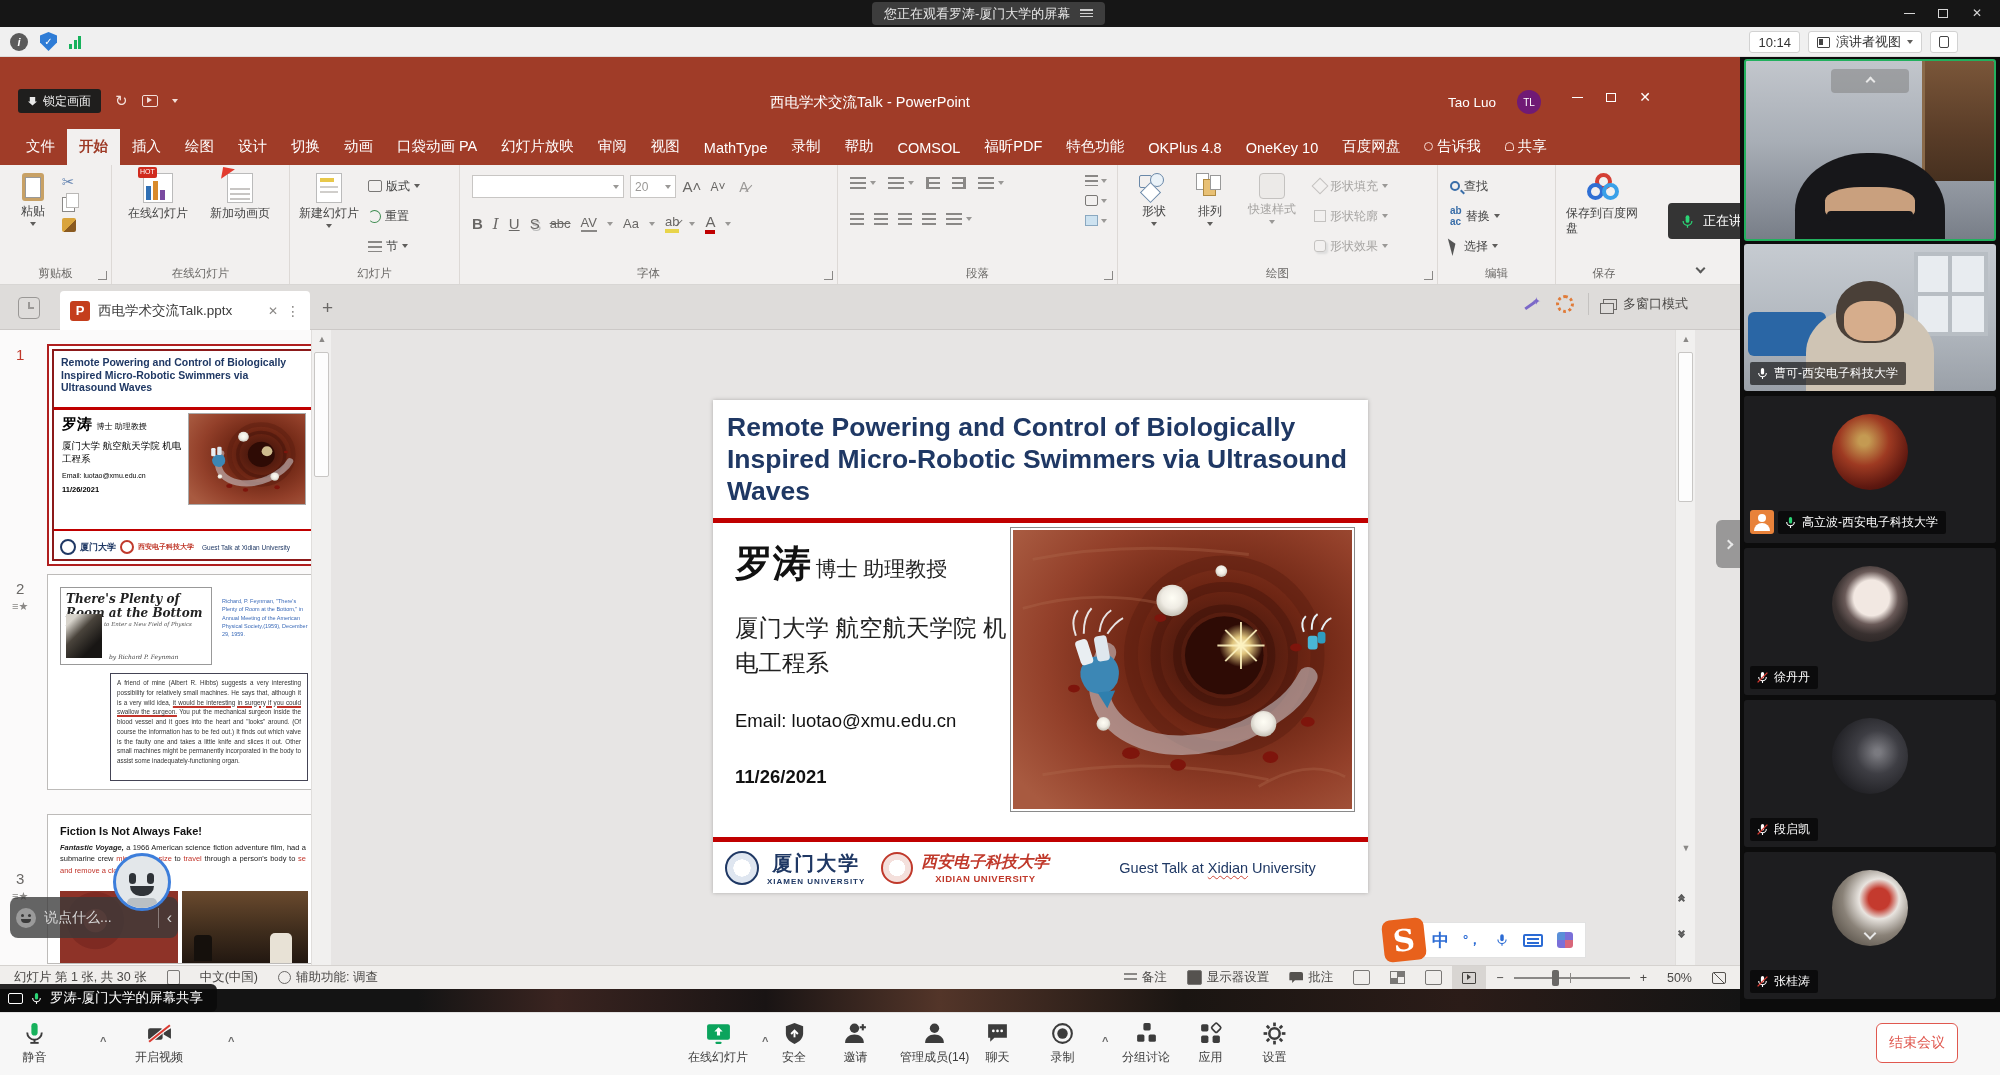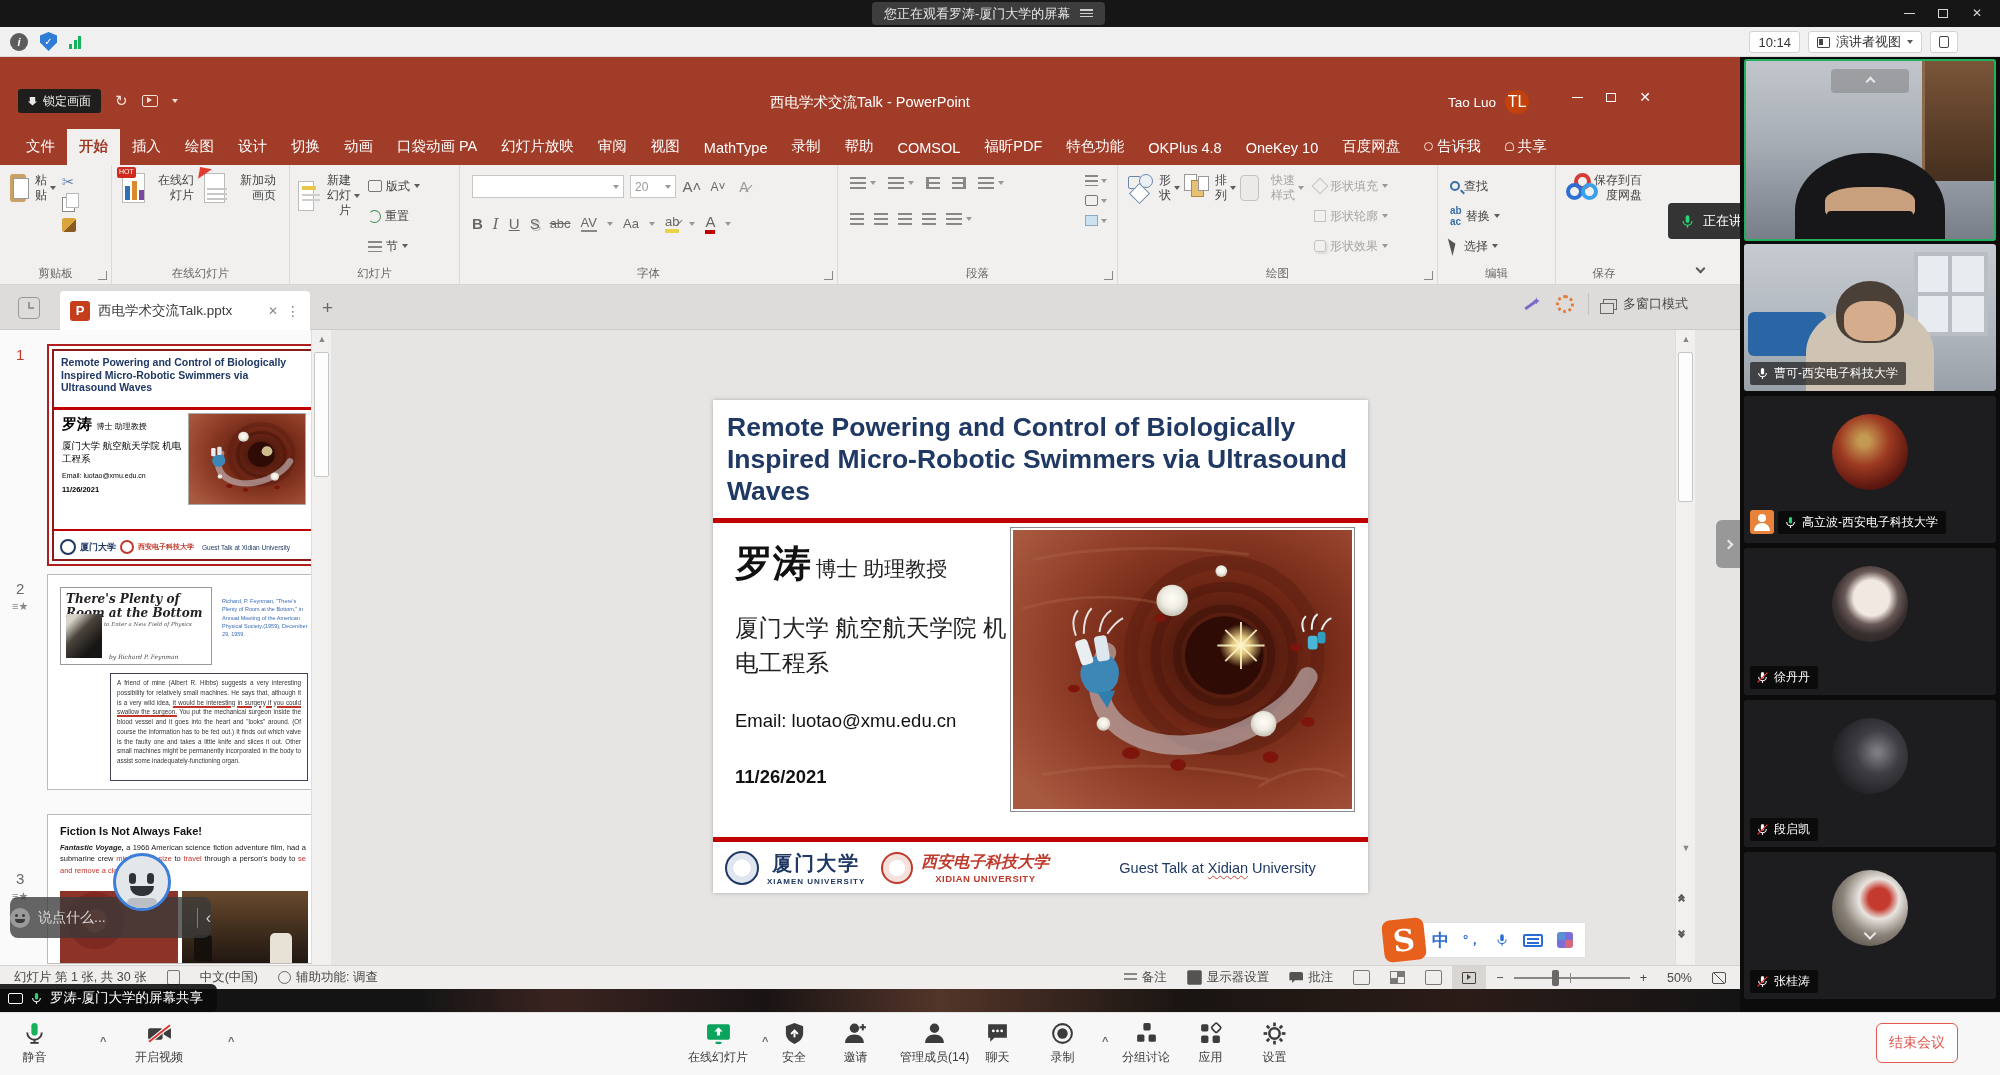--- a/index.html
+++ b/index.html
@@ -36,21 +36,21 @@
   .qat{color:#f3ded8;font-size:15px;}
   #ppt-tabs{left:0;top:72px;width:1740px;height:36px;background:#a03c28;display:flex;align-items:flex-end;padding-left:14px;}
   .ptab{color:#fff;font-size:14.5px;padding:8px 12px 9px;white-space:nowrap;}
   .ptab.active{background:#f2f0ef;color:#9e3a26;font-weight:bold;}
   .bulb{display:inline-block;width:9px;height:9px;border-radius:50%;border:1.5px solid #f7d9d0;margin-right:4px;}
   .persico{display:inline-block;width:9px;height:9px;border:1.5px solid #f7d9d0;border-radius:50% 50% 2px 2px;margin-right:4px;}
   #ribbon{left:0;top:108px;width:1740px;height:120px;background:#f2f0ef;border-bottom:1px solid #d8d6d4;}
   .rgroup{position:absolute;top:0;height:119px;border-right:1px solid #ddd9d6;}
   .glabel{position:absolute;bottom:3px;left:0;right:0;text-align:center;font-size:11.5px;color:#6b6967;}
   .dlg{position:absolute;right:4px;bottom:4px;width:9px;height:9px;border-right:1.5px solid #8a8886;border-bottom:1.5px solid #8a8886;}
-  .bigbtn{display:flex;flex-direction:row;align-items:center;justify-content:flex-start;gap:3px;font-size:12px;color:#444;text-align:right;line-height:1.25;}
+  .bigbtn{display:flex;flex-direction:column;align-items:center;justify-content:flex-start;gap:3px;font-size:12px;color:#444;text-align:left;line-height:1.25;}
   .smbtn{display:flex;align-items:center;gap:4px;font-size:12px;color:#444;height:22px;}
   .lines{background:repeating-linear-gradient(to bottom,#8a8886 0 2px,transparent 2px 5px);}
   .combo{height:23px;border:1px solid #c8c6c4;background:#fff;display:flex;align-items:center;justify-content:space-between;padding:0 4px;font-size:12px;color:#9a9896;}
   .fbtn{font-size:14px;color:#696765;width:20px;text-align:center;}
   .gray-label{color:#a6a4a2;}
   
   #tabbar{left:0;top:228px;width:1740px;height:45px;background:#dedcda;border-bottom:1px solid #ccc9c7;}
   #doctab{position:absolute;left:60px;top:6px;width:250px;height:39px;background:#fff;border-radius:4px 4px 0 0;display:flex;align-items:center;gap:8px;padding:0 10px;}
   .pbadge{width:20px;height:20px;background:#c43e1c;color:#fff;border-radius:3px;font-size:13px;font-weight:bold;display:flex;align-items:center;justify-content:center;}
   
@@ -68,21 +68,21 @@
   .scrbtn{width:20px;height:18px;display:flex;align-items:center;justify-content:center;color:#8a8886;font-size:9px;}
   .scrthumb{background:#fdfdfd;border:1px solid #c8c6c4;border-radius:2px;}
   
   #statusbar{left:0;top:908px;width:1740px;height:24px;background:#f0eeec;border-top:1px solid #d5d2cf;display:flex;align-items:center;font-size:12.5px;color:#4a4846;}
   .sb{padding:0 10px;white-space:nowrap;display:flex;align-items:center;gap:5px;}
   .vbox{width:17px;height:15px;border:1.5px solid #7a7876;border-radius:2px;position:relative;}
   #bottomstrip{left:0;top:932px;width:1740px;height:23px;background:linear-gradient(90deg,#141414 0%,#141414 24%,#3a2420 32%,#191414 44%,#533529 54%,#1a1512 68%,#2b1c18 84%,#141414 100%);}
   
   #sharelabel{left:0;top:984px;height:28px;background:rgba(10,10,10,.88);border-radius:0 6px 6px 0;display:flex;align-items:center;gap:7px;padding:0 14px 0 8px;color:#fff;font-size:13.5px;}
   #toast{left:1668px;top:203px;width:268px;height:36px;background:rgba(36,36,36,.92);border-radius:4px;display:flex;align-items:center;gap:8px;padding:0 12px;color:#fff;font-size:13px;}
-  #chatinput{left:10px;top:897px;width:201px;height:41px;background:rgba(58,58,58,.78);border-radius:8px;display:flex;align-items:center;gap:8px;padding:0 0;color:#d8d8d8;font-size:14px;justify-content:flex-end;}
+  #chatinput{left:10px;top:897px;width:168px;height:41px;background:rgba(58,58,58,.78);border-radius:8px;display:flex;align-items:center;gap:8px;padding:0 6px;color:#d8d8d8;font-size:14px;justify-content:flex-end;}
   .smiley{width:20px;height:20px;border-radius:50%;background:#9a9a9a;position:relative;flex:none;}
   .smiley::before{content:"";position:absolute;left:5px;top:6px;width:3px;height:3px;border-radius:50%;background:#3a3a3a;box-shadow:7px 0 0 #3a3a3a;}
   .smiley::after{content:"";position:absolute;left:5px;top:11px;width:10px;height:4px;border-radius:0 0 8px 8px;background:#3a3a3a;}
   #robot{left:113px;top:853px;width:58px;height:58px;border-radius:50%;border:3px solid #3d7edb;background:#e3e7ea;position:absolute;overflow:hidden;}
   #robot .eye{position:absolute;top:17px;width:7px;height:11px;border-radius:4px;background:#2f3338;}
   #robot .mouth{position:absolute;left:14px;top:30px;width:24px;height:10px;border-radius:0 0 20px 20px;background:#2f3338;}
   #robot .body{position:absolute;left:11px;top:42px;width:30px;height:16px;border-radius:5px;background:#b9bfc4;}
   
   #sidebar{left:1740px;top:57px;width:260px;height:955px;background:#0c0c0c;}
   .tile{position:absolute;left:4px;width:252px;background:#1d1d1f;border-radius:3px;overflow:hidden;}
@@ -166,21 +166,21 @@
         </span>
         <span class="qat">↻</span>
         <span style="width:16px;height:12px;border:1.5px solid #f3ded8;border-radius:2px;position:relative;">
           <span style="position:absolute;left:4px;top:1px;width:0;height:0;border-left:5px solid #f3ded8;border-top:3.5px solid transparent;border-bottom:3.5px solid transparent;"></span>
         </span>
         <span class="dar" style="border-top-color:#f3ded8;"></span>
       </div>
       <div class="abs" style="left:0;right:0;top:36px;text-align:center;color:#fff;font-size:14.5px;">西电学术交流Talk - PowerPoint</div>
       <div class="abs row" style="left:1448px;top:33px;gap:9px;">
         <span style="color:#fff;font-size:13.5px;">Tao Luo</span>
-        <span style="width:24px;height:24px;border-radius:50%;background:#c2410c;color:#fff;font-size:16px;display:flex;align-items:center;justify-content:center;">TL</span>
+        <span style="width:24px;height:24px;border-radius:50%;background:#701a75;color:#fff;font-size:10px;display:flex;align-items:center;justify-content:center;margin-left:12px;">TL</span>
       </div>
       <div class="abs row" style="left:1560px;top:28px;">
         <span class="winbtn">
             <span class="minline" style="border-color:#fff;"></span>
           </span>
         <span class="winbtn">
             <span class="maxbox" style="border-color:#fff;"></span>
           </span>
         <span class="winbtn" style="color:#fff;font-size:14px;">✕</span>
       </div>

